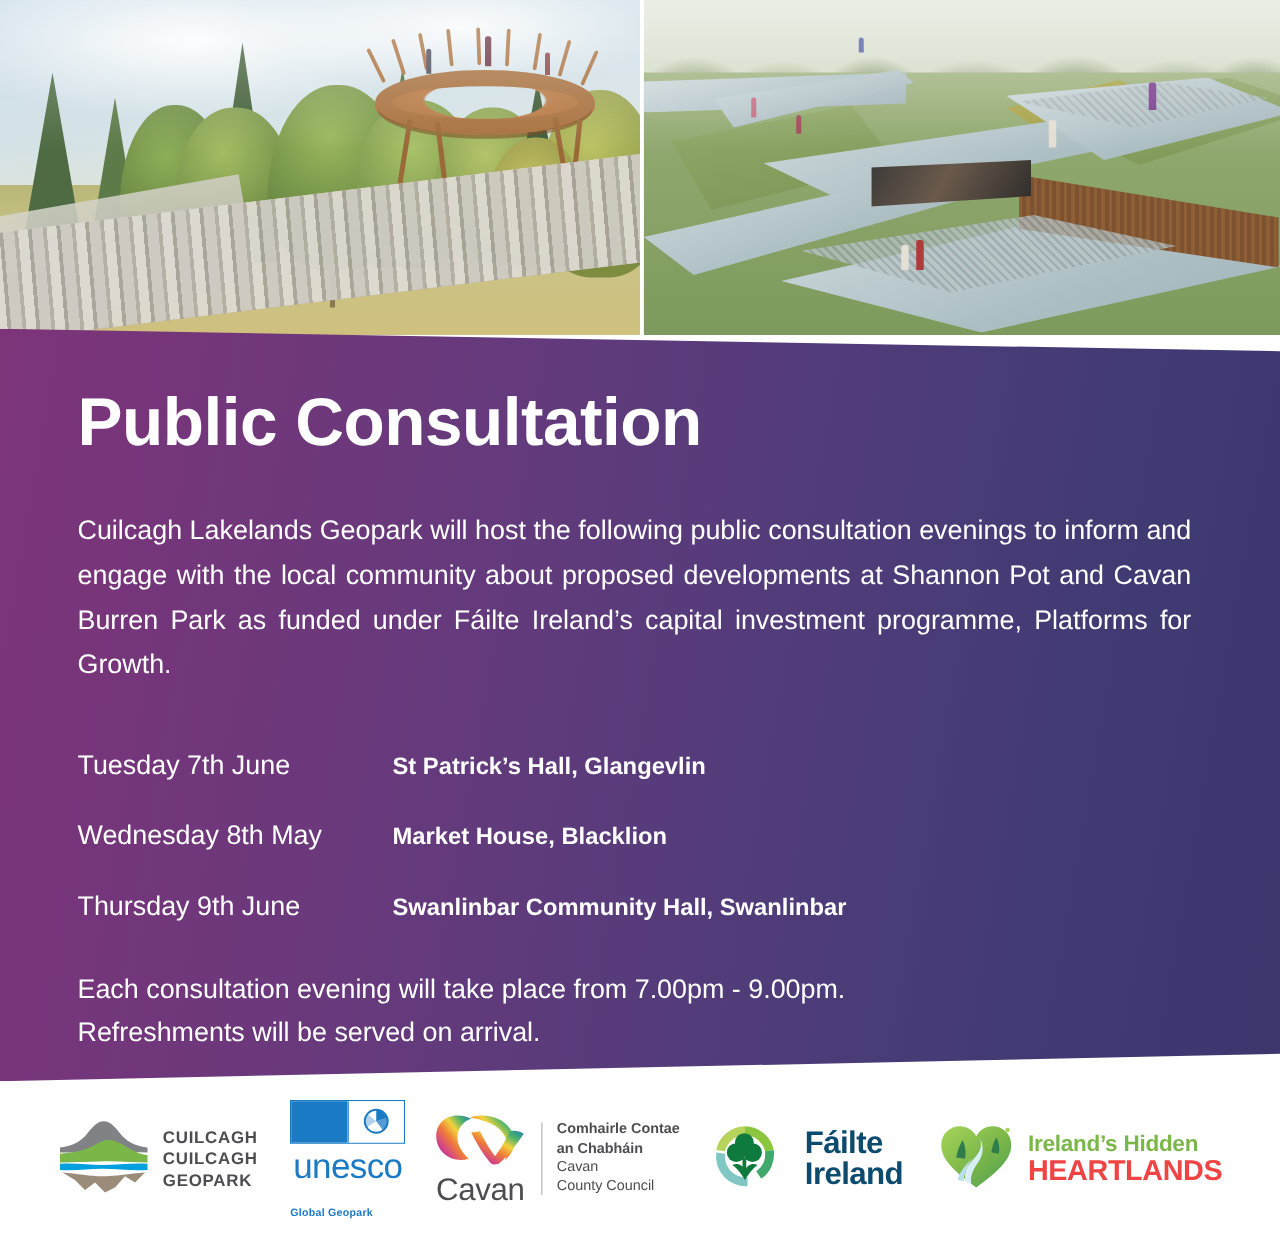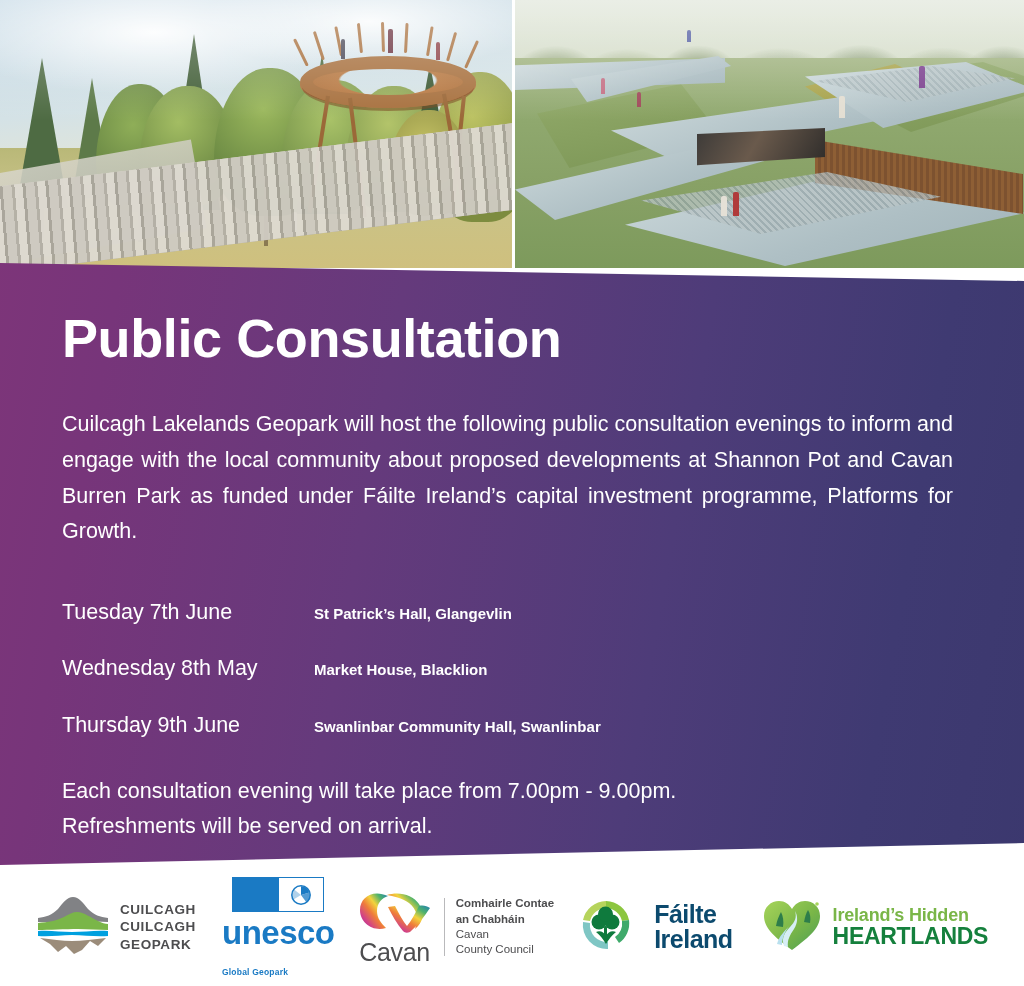--- a/index.html
+++ b/index.html
@@ -206,21 +206,21 @@
     margin-bottom: 19px;
   }
   .sched-date {
     width: 252px;
     flex: 0 0 252px;
     font-size: 21.5px;
     font-weight: 400;
     margin-top: 16px;
   }
   .sched-venue {
-    font-size: 15px;
+    font-size: 19px;
     font-weight: 700;
   }
 
   .closing {
     font-size: 21.5px;
     line-height: 1.62;
     font-weight: 400;
   }
 
   
@@ -258,21 +258,21 @@
     width: 92px; height: 35px;
     border: 1.5px solid #1a7ac4;
   }
   .unesco-mark .blue-block { flex: 1; background: #1a7ac4; }
   .unesco-mark .emblem-box {
     flex: 1; background: #fff;
     display: flex; align-items: center; justify-content: center;
     border-left: 1.5px solid #1a7ac4;
   }
   .unesco-word {
-    font-size: 33px; font-weight: 700; color: #1a7ac4;
+    font-size: 28px; font-weight: 400; color: #1a7ac4;
     letter-spacing: -0.5px; line-height: 1; margin-top: 4px;
   }
   .unesco-sub {
     font-size: 8.5px; font-weight: 700; color: #1a7ac4;
     letter-spacing: .2px; margin-top: 18px; align-self: flex-start;
   }
 
   
   .cavan { gap: 11px; margin-right: 24px; }
   .cavan-left { display: flex; flex-direction: column; align-items: center; }
@@ -292,21 +292,21 @@
     line-height: 1.02; letter-spacing: -0.5px; margin-left: 11px;
   }
 
   
   .heartlands { gap: 10px; }
   .hh-line1 {
     font-size: 18px; font-weight: 700; color: #7ab648;
     line-height: 1.05; letter-spacing: -0.2px;
   }
   .hh-line2 {
-    font-size: 23px; font-weight: 700; color: #15803d;
+    font-size: 23px; font-weight: 700; color: #ef4444;
     line-height: 1.02; letter-spacing: -0.3px;
   }
 </style>
 </head>
 <body>
 
 <div class="poster">
 
   <div class="hero">
 

